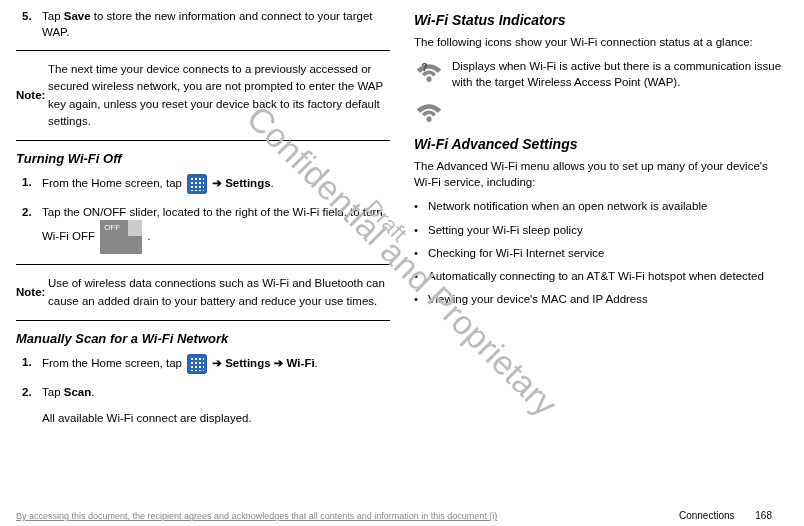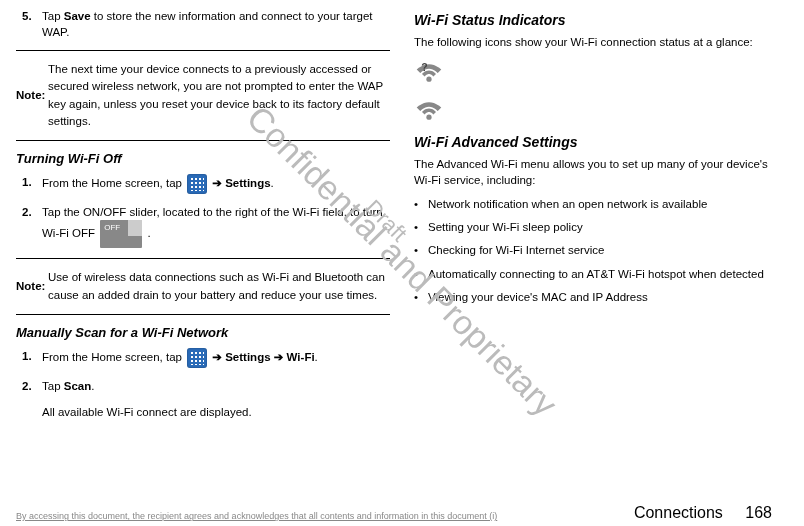--- a/index.html
+++ b/index.html
@@ -39,21 +39,21 @@
     }
     .app-icon::before {
       content: "";
       position: absolute; left: 3px; top: 3px; right: 3px; bottom: 3px;
       background-image:
         radial-gradient(circle, #fff 1px, transparent 1.2px);
       background-size: 4px 4px;
     }
     .off-slider {
       display: inline-block;
-      width: 42px; height: 28px;
+      width: 42px; height: 34px;
       background: #888;
       color: #fff;
       font-size: 8px;
       text-align: left;
       line-height: 16px;
       padding-left: 4px;
       vertical-align: middle;
       border-radius: 1px;
       position: relative;
       margin: 0 2px;
@@ -96,21 +96,21 @@
       left: 16px; right: 32px;
       font-size: 9px;
       color: #888;
       line-height: 1.2;
       text-decoration: underline;
     }
     .footer-right {
       position: absolute;
       right: 0; bottom: 0;
       color: #000;
-      font-size: 16px;
+      font-size: 10px;
     }
     .page-num { margin-left: 18px; }
   </style>
 </head>
 <body>
 
 <div class="draft-mark">Draft</div>
 <div class="watermark">Confidential and Proprietary</div>
 
 <div class="content">
@@ -182,20 +182,21 @@
 
     <div class="icon-row">
       <div class="wifi-icon-box">
         <svg class="wifi-svg" viewBox="0 0 32 32">
           <path d="M16 6 C8 6 2 12 2 12 L6 16 C6 16 10 11 16 11 C22 11 26 16 26 16 L30 12 C30 12 24 6 16 6 Z" fill="#888"></path>
           <path d="M16 13 C11 13 8 17 8 17 L11 20 C11 20 13 17 16 17 C19 17 21 20 21 20 L24 17 C24 17 21 13 16 13 Z" fill="#888"></path>
           <circle cx="16" cy="23" r="3" fill="#888"></circle>
           <text x="7" y="14" font-size="12" font-weight="bold" fill="#444">?</text>
         </svg>
       </div>
+      <div class="icon-desc">Displays when Wi-Fi is active but there is a communication issue with the target Wireless Access Point (WAP).</div>
     </div>
 
     <div class="icon-row">
       <div class="wifi-icon-box">
         <svg class="wifi-svg" viewBox="0 0 32 32">
           <path d="M16 6 C8 6 2 12 2 12 L6 16 C6 16 10 11 16 11 C22 11 26 16 26 16 L30 12 C30 12 24 6 16 6 Z" fill="#888"></path>
           <path d="M16 13 C11 13 8 17 8 17 L11 20 C11 20 13 17 16 17 C19 17 21 20 21 20 L24 17 C24 17 21 13 16 13 Z" fill="#888"></path>
           <circle cx="16" cy="23" r="3" fill="#888"></circle>
         </svg>
       </div>

